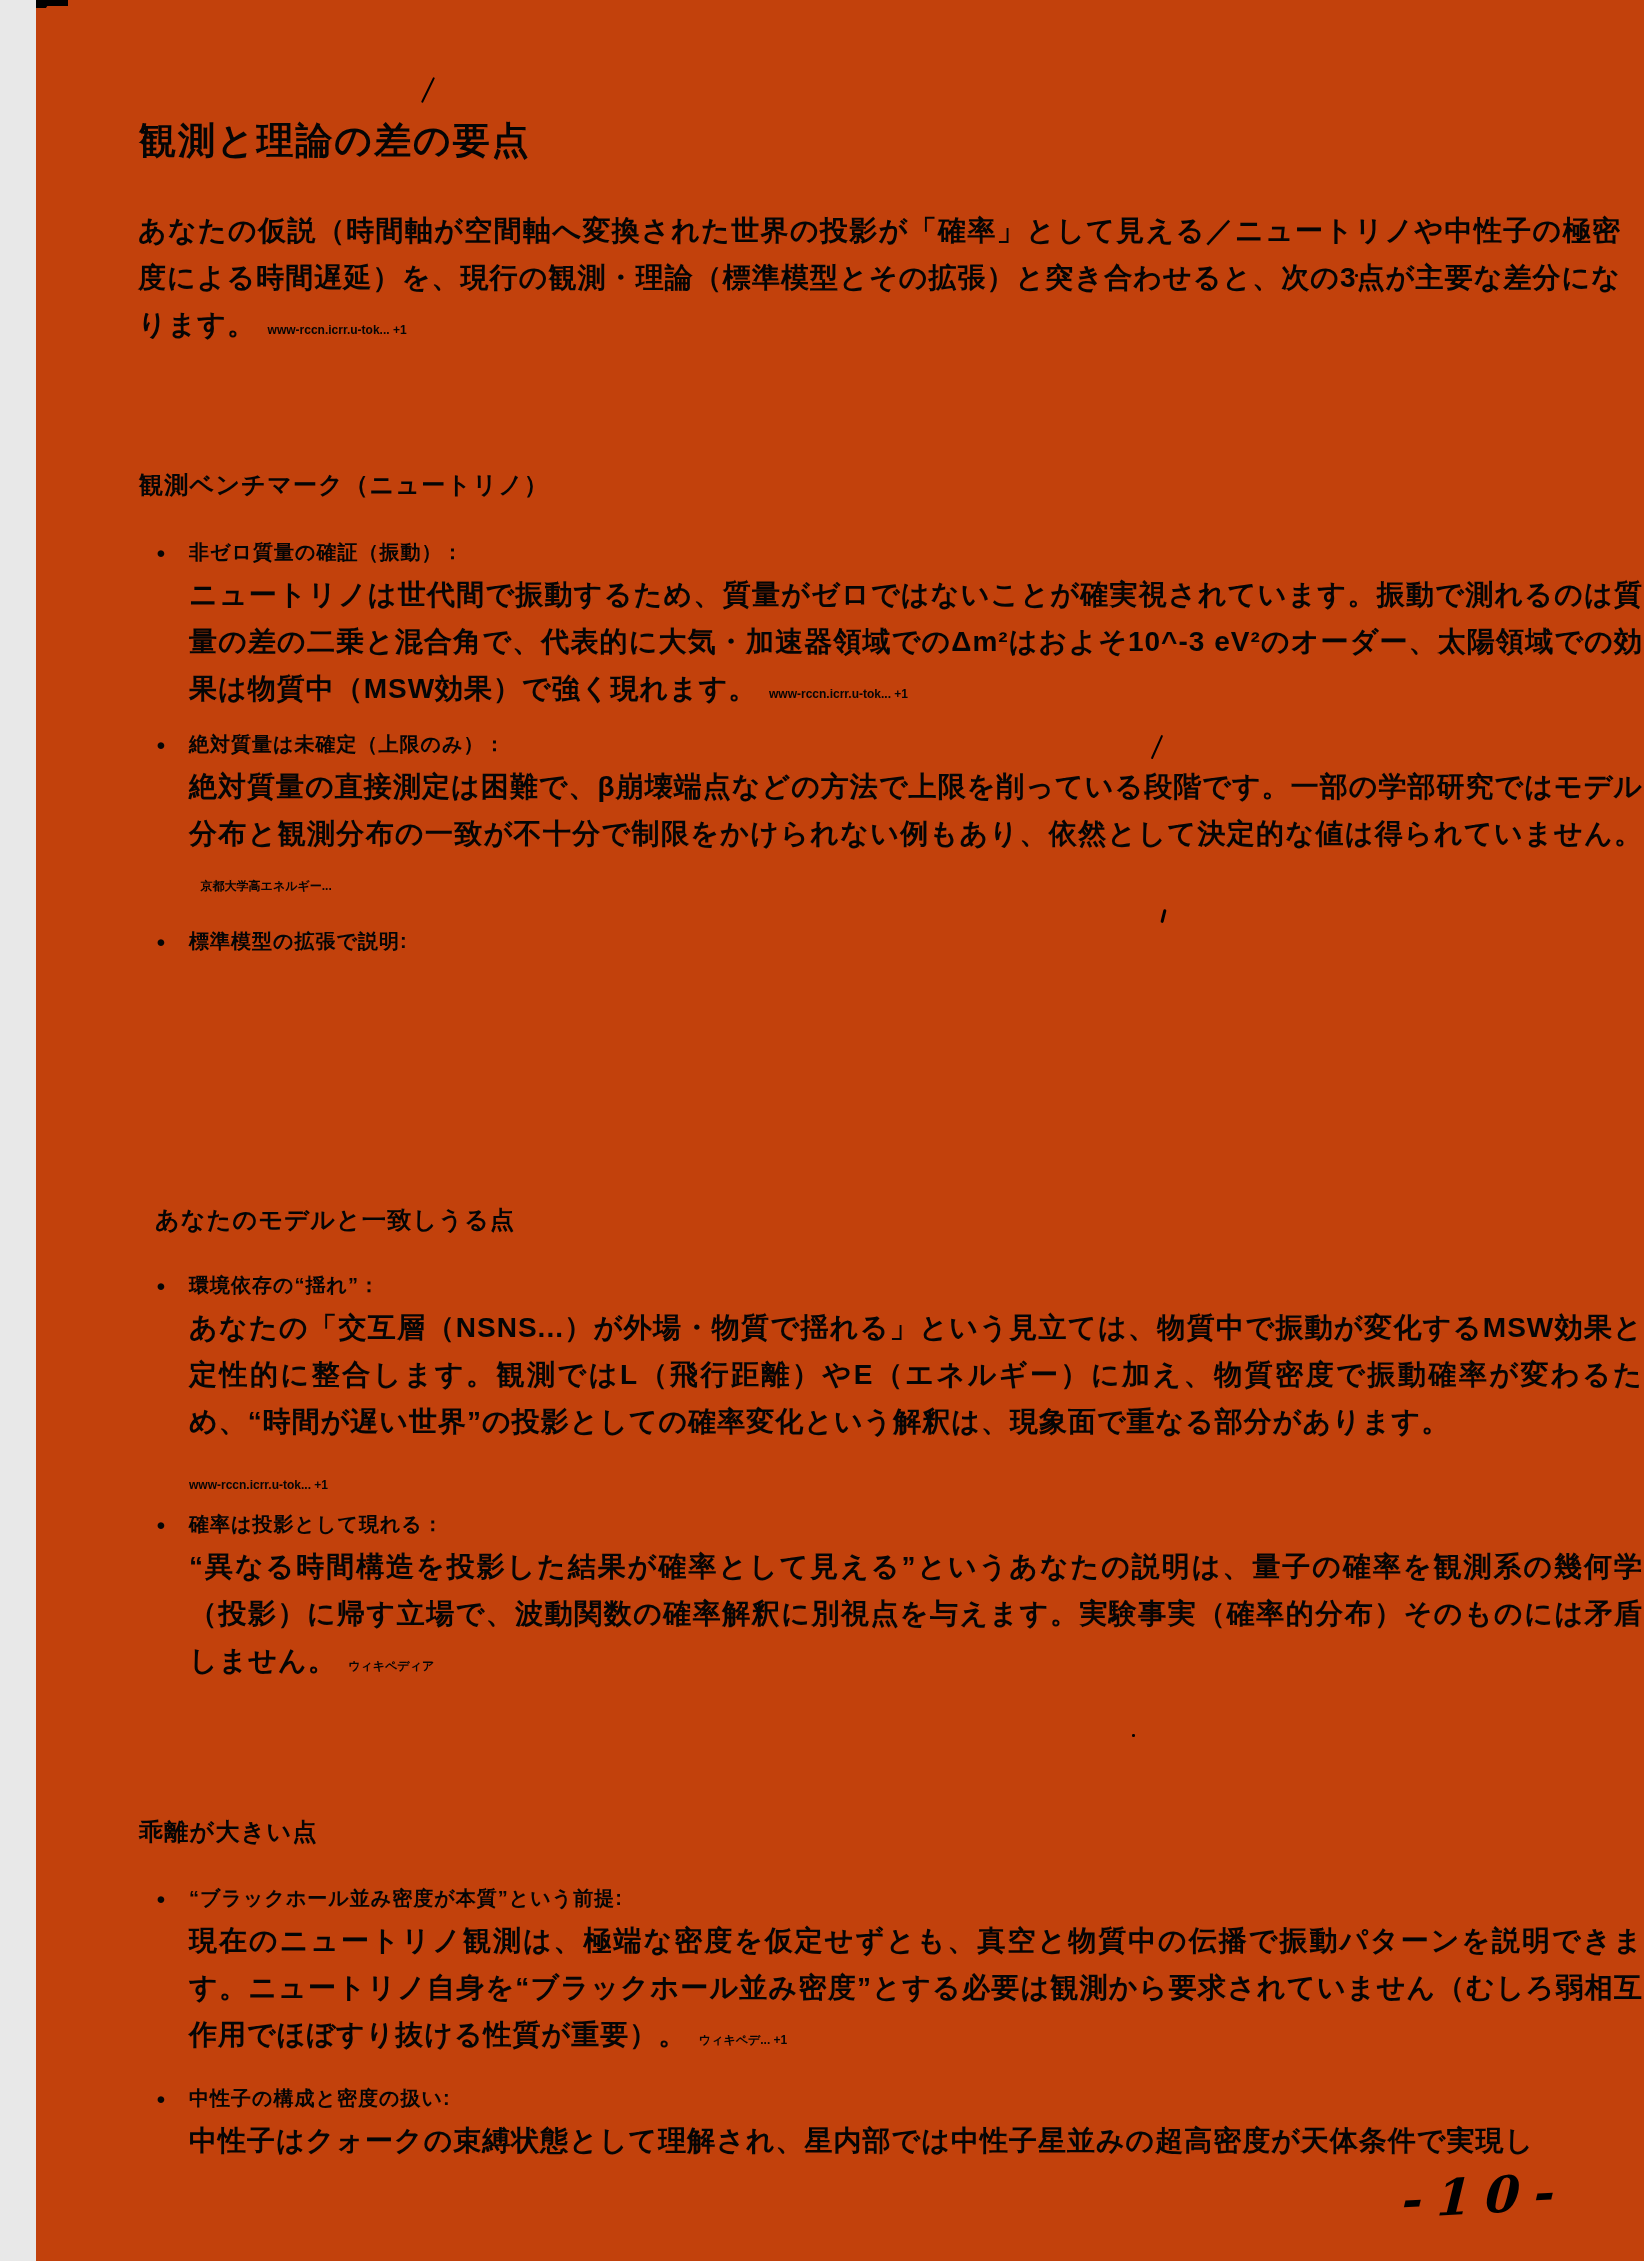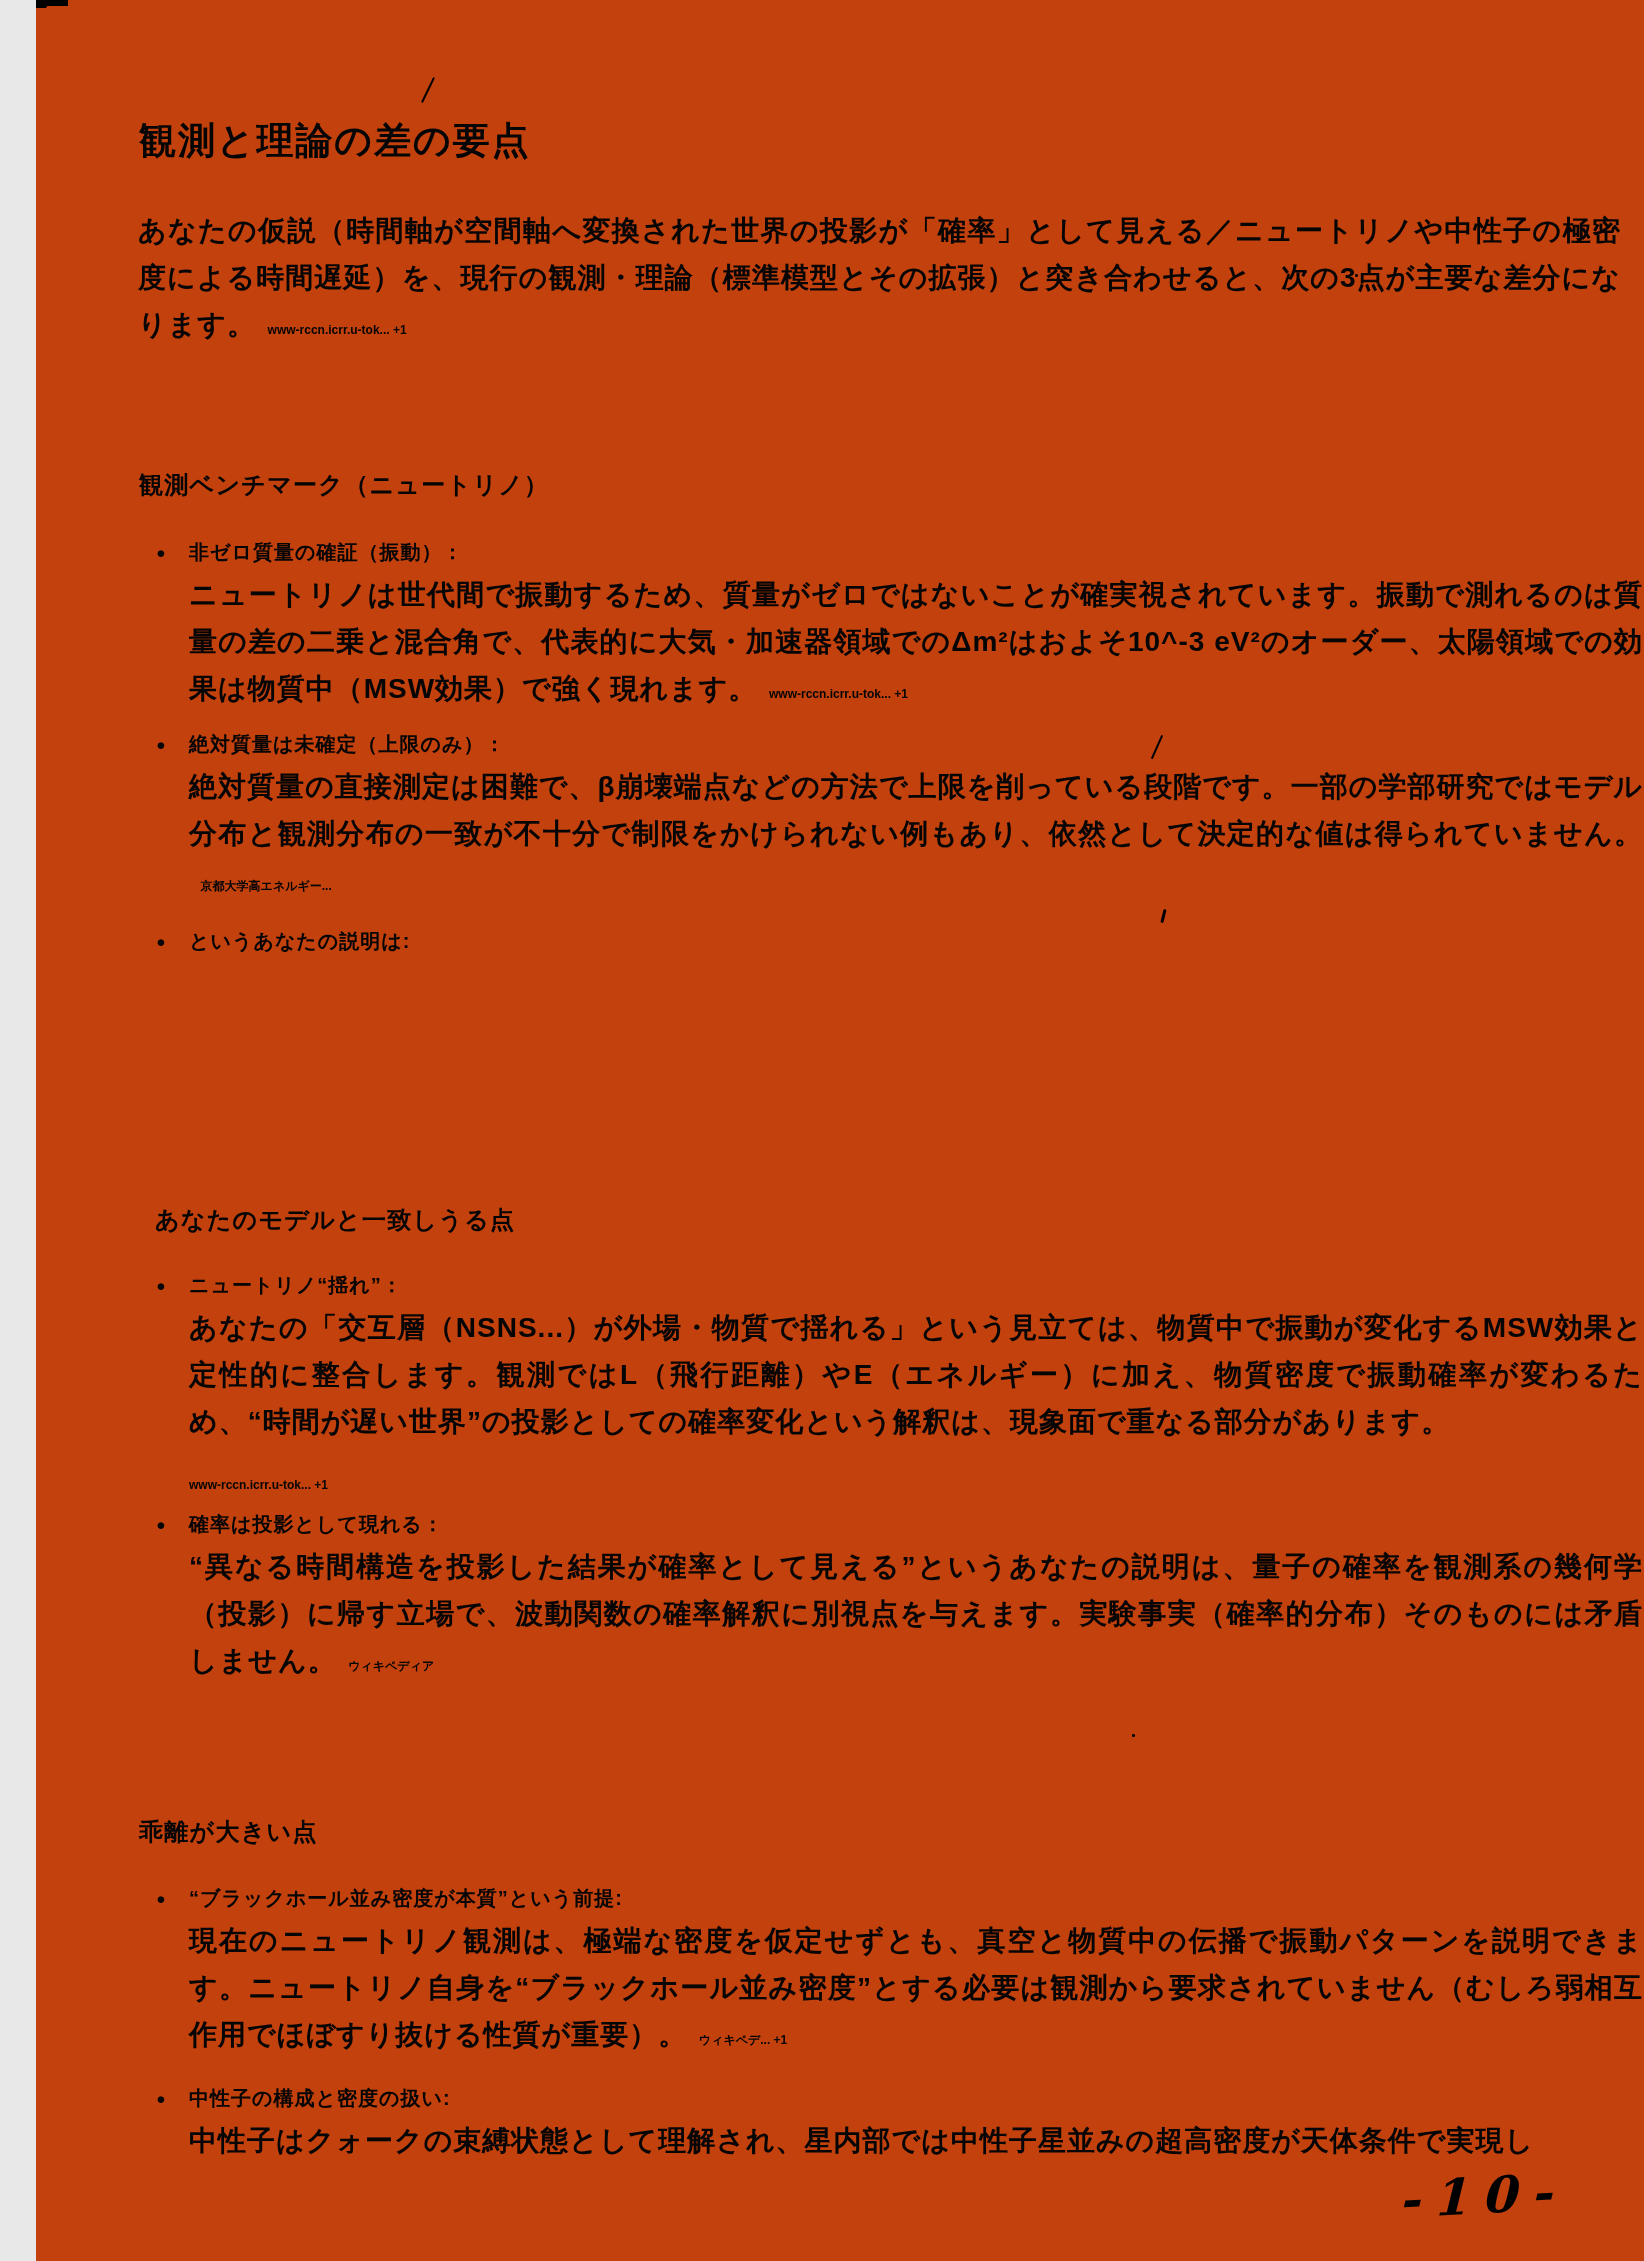--- a/index.html
+++ b/index.html
@@ -100,27 +100,27 @@
     <div class="b-head">非ゼロ質量の確証（振動）：</div>
     <div class="b-body"><span>ニュートリノは世代間で振動するため、質量がゼロではないことが確実視されています。振動で測れるのは質量の差の二乗と混合角で、代表的に大気・加速器領域でのΔm²はおよそ10^-3 eV²のオーダー、太陽領域での効果は物質中（MSW効果）で強く現れます。</span><span class="cite">www-rccn.icrr.u-tok... +1</span></div>
   </div>
 
   <div class="bullet pos-s2b2">
     <div class="b-head">絶対質量は未確定（上限のみ）：</div>
     <div class="b-body"><span>絶対質量の直接測定は困難で、β崩壊端点などの方法で上限を削っている段階です。一部の学部研究ではモデル分布と観測分布の一致が不十分で制限をかけられない例もあり、依然として決定的な値は得られていません。</span><span class="cite">京都大学高エネルギー...</span></div>
   </div>
 
   <div class="bullet pos-s2b3">
-    <div class="b-head">というあなたの説明は:</div>
+    <div class="b-head">標準模型の拡張で説明:</div>
   </div>
 
   <h2 class="abs h2 pos-s3t">あなたのモデルと一致しうる点</h2>
 
   <div class="bullet pos-s3b1">
-    <div class="b-head">ニュートリノ“揺れ”：</div>
+    <div class="b-head">環境依存の“揺れ”：</div>
     <div class="b-body"><span>あなたの「交互層（NSNS...）が外場・物質で揺れる」という見立ては、物質中で振動が変化するMSW効果と定性的に整合します。観測ではL（飛行距離）やE（エネルギー）に加え、物質密度で振動確率が変わるため、“時間が遅い世界”の投影としての確率変化という解釈は、現象面で重なる部分があります。</span><span class="cite cite-block">www-rccn.icrr.u-tok... +1</span></div>
   </div>
 
   <div class="bullet pos-s3b2">
     <div class="b-head">確率は投影として現れる：</div>
     <div class="b-body"><span>“異なる時間構造を投影した結果が確率として見える”というあなたの説明は、量子の確率を観測系の幾何学（投影）に帰す立場で、波動関数の確率解釈に別視点を与えます。実験事実（確率的分布）そのものには矛盾しません。</span><span class="cite">ウィキペディア</span></div>
   </div>
 
   <h2 class="abs h2 pos-s4t">乖離が大きい点</h2>
 

